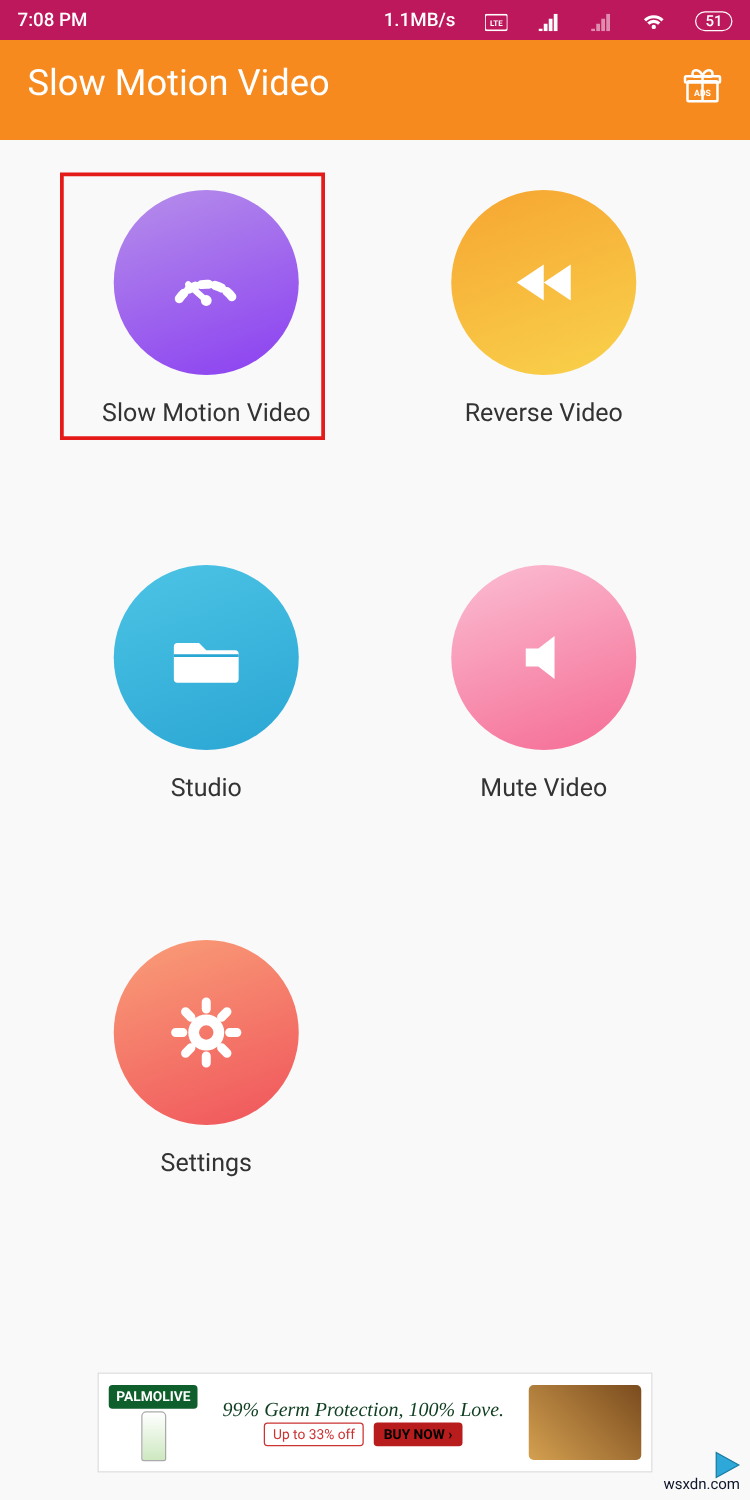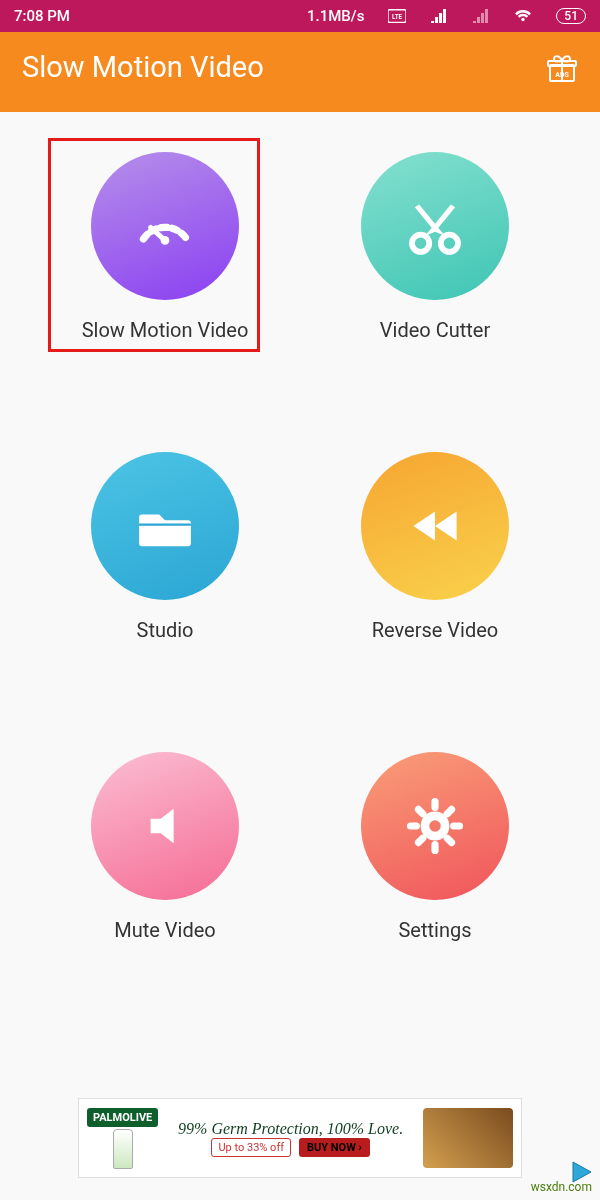--- a/index.html
+++ b/index.html
@@ -15,21 +15,21 @@
       background: #be185d;
       color: white;
       height: 32px;
       display: flex;
       justify-content: space-between;
       align-items: center;
       padding: 0 14px;
       font-size: 15px;
       font-weight: 500;
     }
-    .status-right { display: flex; align-items: center; gap: 24px; }
+    .status-right { display: flex; align-items: flex-end; gap: 24px; }
     .status-right svg { width: 18px; height: 14px; }
     .battery-badge {
       border: 1.5px solid white;
       border-radius: 10px;
       padding: 0 7px;
       font-size: 12px;
     }
     .header {
       background: #f68a1f;
       color: white;
@@ -112,21 +112,21 @@
     .banner-row { display: flex; gap: 8px; align-items: center; }
     .offer { border: 1px solid #c33; color: #c33; font-size: 11px; padding: 2px 6px; border-radius: 3px; background:#fff;}
     .buy { background: #b91c1c; font-size: 11px; font-weight: 700; padding: 3px 8px; border-radius: 3px; }
     .prod-img {
       width: 90px; height: 60px;
       background: linear-gradient(45deg,#d4a050,#7a4b1e);
       border-radius: 4px;
     }
     .watermark {
       position: absolute; bottom: 6px; right: 8px;
-      font-size: 12px; color: #4d7c0f; margin-left: 47px;
+      font-size: 12px; color: #0f172a; margin-left: 47px;
     }
     .play-badge {
       position: absolute; bottom: 14px; right: 5px;
       width: 28px; height: 28px;
     }
   </style>
 </head>
 <body>
 
 <div class="status-bar">
@@ -166,49 +166,38 @@
     <div class="circle c1">
       <svg viewBox="0 0 100 100">
         <path d="M20 68 A36 36 0 0 1 80 68" fill="none" stroke="white" stroke-width="10" stroke-dasharray="8 7" stroke-linecap="round"></path>
         <circle cx="50" cy="70" r="6" fill="white"></circle>
         <path d="M50 70 L30 52" stroke="white" stroke-width="7" stroke-linecap="round"></path>
       </svg>
     </div>
     <div class="tile-label">Slow Motion Video</div>
   </div>
 
-  <div class="tile">
-    <div class="circle c2">
-      <svg viewBox="0 0 100 100" fill="white">
-        <circle cx="30" cy="74" r="12" fill="none" stroke="white" stroke-width="8"></circle>
-        <circle cx="70" cy="74" r="12" fill="none" stroke="white" stroke-width="8"></circle>
-        <path d="M36 64 L72 20 L78 24 L50 58 Z"></path>
-        <path d="M64 64 L28 20 L22 24 L50 58 Z"></path>
-      </svg>
-    </div>
-    <div class="tile-label">Video Cutter</div>
+
+  <div class="tile">
+    <div class="circle c3">
+      <svg viewBox="0 0 100 100" fill="white">
+        <path d="M50 30 L20 50 L50 70 Z M80 30 L50 50 L80 70 Z"></path>
+      </svg>
+    </div>
+    <div class="tile-label">Reverse Video</div>
   </div>
 
   <div class="tile">
     <div class="circle c4">
       <svg viewBox="0 0 100 100" fill="white">
         <path d="M18 34 h24 l8 8 h32 a4 4 0 0 1 4 4 v28 a4 4 0 0 1 -4 4 H18 a4 4 0 0 1 -4 -4 V38 a4 4 0 0 1 4 -4 Z"></path>
         <path d="M14 48 h72" stroke="#2aa6d4" stroke-width="3"></path>
       </svg>
     </div>
     <div class="tile-label">Studio</div>
-  </div>
-
-  <div class="tile">
-    <div class="circle c3">
-      <svg viewBox="0 0 100 100" fill="white">
-        <path d="M50 30 L20 50 L50 70 Z M80 30 L50 50 L80 70 Z"></path>
-      </svg>
-    </div>
-    <div class="tile-label">Reverse Video</div>
   </div>
 
   <div class="tile">
     <div class="circle c5">
       <svg viewBox="0 0 100 100" fill="white">
         <path d="M30 40 H44 L62 26 V74 L44 60 H30 Z"></path>
       </svg>
     </div>
     <div class="tile-label">Mute Video</div>
   </div>

